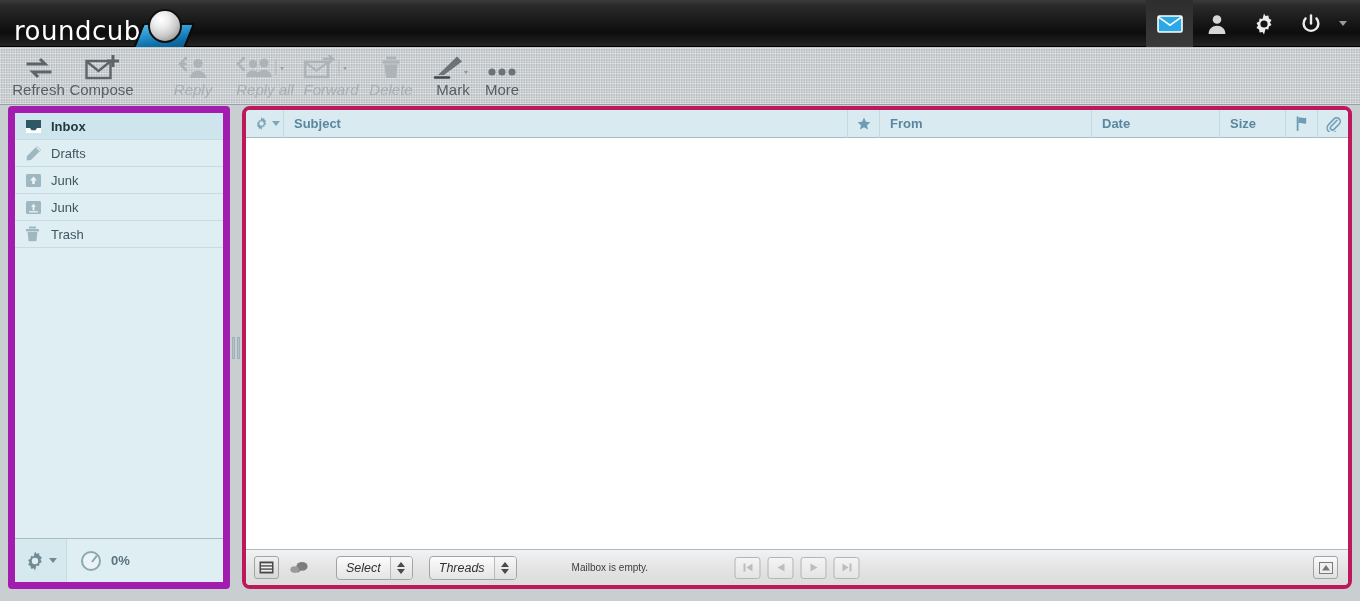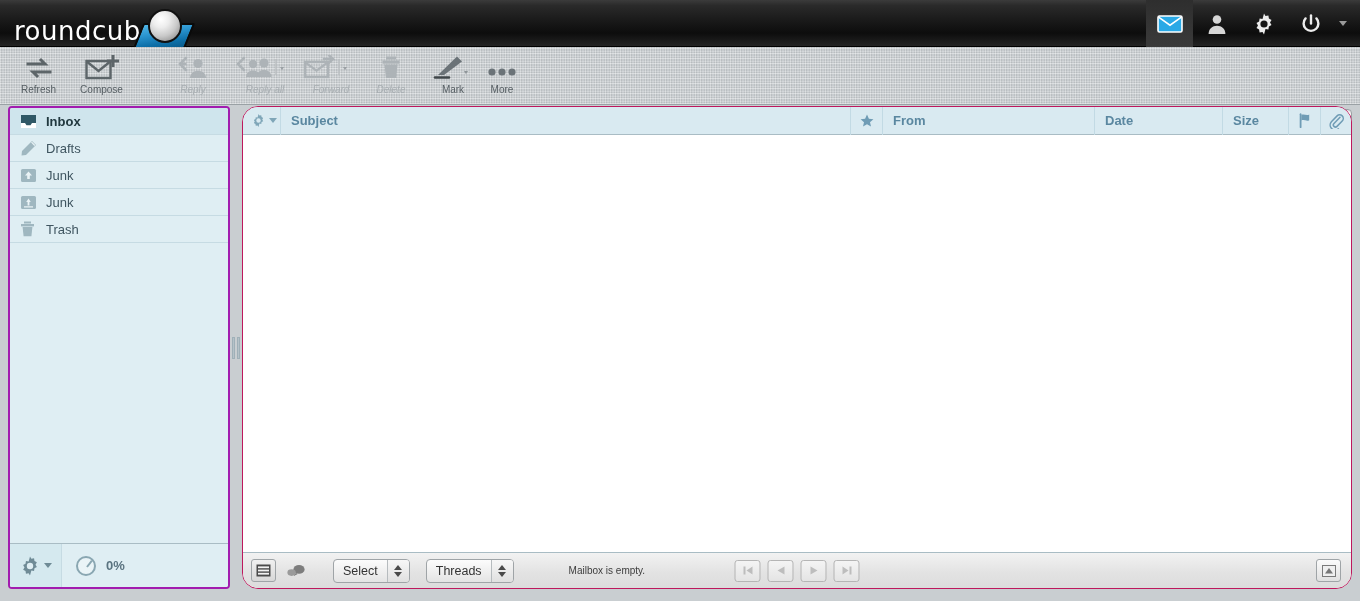--- a/index.html
+++ b/index.html
@@ -57,21 +57,21 @@
     border-top:5px solid #9b9b9b; display:block;
   }
 
   
   #toolbar {
     position:absolute; left:0; top:47px; width:1360px; height:58px;
     border-bottom:1px solid #9aa1a5;
   }
   .tool {
     position:absolute; top:4px; width:auto; text-align:center; cursor:pointer;
-    color:#565e63; font-size:10px;
+    color:#565e63; font-size:15px;
   }
   .tool.disabled { color:#a8aeb2; cursor:default;font-style:italic; }
   .tool .glyph { height:30px; display:flex; align-items:flex-end; justify-content:center; }
   .tool .lbl { margin-top:2px; display:block; line-height:13px; }
   .tool svg { display:block; }
 
   
   #scope {
     position:absolute; right:279px; top:62px; width:132px; height:29px;
     border:1px solid #9aa0a4; border-radius:4px;
@@ -102,21 +102,21 @@
   }
   #searchbox .clear {
     width:15px;height:15px;border-radius:50%;background:#b9b9b9;margin-right:8px;
     display:flex;align-items:center;justify-content:center;color:#fff;font-size:11px;line-height:1;
     cursor:pointer;
   }
 
   
   #sidebar {
     position:absolute; left:8px; top:106px; width:222px; bottom:12px;
-    background:#dfeef3; border:2px solid #a21caf; border-radius:4px;
+    background:#dfeef3; border:7px solid #a21caf; border-radius:4px;
     overflow:hidden;
   }
   .folder {
     height:27px; display:flex; align-items:center; padding-left:10px;
     border-bottom:1px solid #c6dbe3; color:#3f5560; font-size:13px; cursor:pointer;
   }
   .folder .ficon { width:26px; display:flex; align-items:center; }
   .folder.selected { background:#cfe5ed; color:#21383f; font-weight:bold; }
   #quota {
     position:absolute; left:0; right:0; bottom:0; height:44px;
@@ -141,21 +141,21 @@
   #splitter {
     position:absolute; left:231px; top:106px; bottom:12px; width:10px;
     display:flex; align-items:center; justify-content:center;
   }
   #splitter .grip { width:9px; height:22px; display:flex; gap:2px; justify-content:center; }
   #splitter .grip i { width:3px; height:22px; background:#b5c2c8; border:1px solid #9fb0b8; display:block; }
 
   
   #maillist {
     position:absolute; left:242px; top:106px; right:8px; bottom:12px;
-    border:1px solid #be185d; border-radius:16px; background:#fff; overflow:hidden;
+    border:4px solid #be185d; border-radius:8px; background:#fff; overflow:hidden;
   }
   #listhead {
     height:28px; background:#d9eaf1; border-bottom:1px solid #a9bcc4;
     display:flex; align-items:center; color:#5a87a0; font-size:13px; font-weight:bold;
   }
   #listhead .cell { height:28px; display:flex; align-items:center; padding-left:10px;
     border-right:1px solid #c2dae4; }
   #listhead .cell.opt { width:38px; padding-left:8px; gap:3px; cursor:pointer; }
   #listhead .cell.subject { flex:1; }
   #listhead .cell.star { width:32px; justify-content:center; padding-left:0; }
@@ -173,21 +173,21 @@
     display:flex; align-items:center; padding:0 8px; gap:7px;
   }
   .sqbtn {
     width:25px;height:23px;border:1px solid #9fa4a7;border-radius:3px;
     background:linear-gradient(to bottom,#fbfbfb,#e0e0e0);
     display:flex;align-items:center;justify-content:center;cursor:pointer;
   }
   .sqbtn.flat { border:0; background:transparent; }
   .selbox {
     height:24px; border:1px solid #9fa4a7; border-radius:4px; display:flex; align-items:center;
-    background:linear-gradient(to bottom,#fcfcfc,#e4e4e4); cursor:pointer;
+    background:linear-gradient(to bottom,#fcfcfc,#e4e4e4); cursor:pointer;font-style:italic;
   }
   .selbox .t { padding:0 9px; font-size:12.5px; color:#333; }
   .selbox .sp {
     width:22px;height:22px;border-left:1px solid #b6bbbe;
     background:linear-gradient(to bottom,#f7f7f7,#e0e0e0);
     display:flex;flex-direction:column;align-items:center;justify-content:center;gap:2px;
     border-radius:0 3px 3px 0;
   }
   #status { margin-left:48px; font-size:10px; color:#3d3d3d; }
   #pager { position:absolute; left:50%; transform:translateX(-50%); display:flex; gap:7px; }

